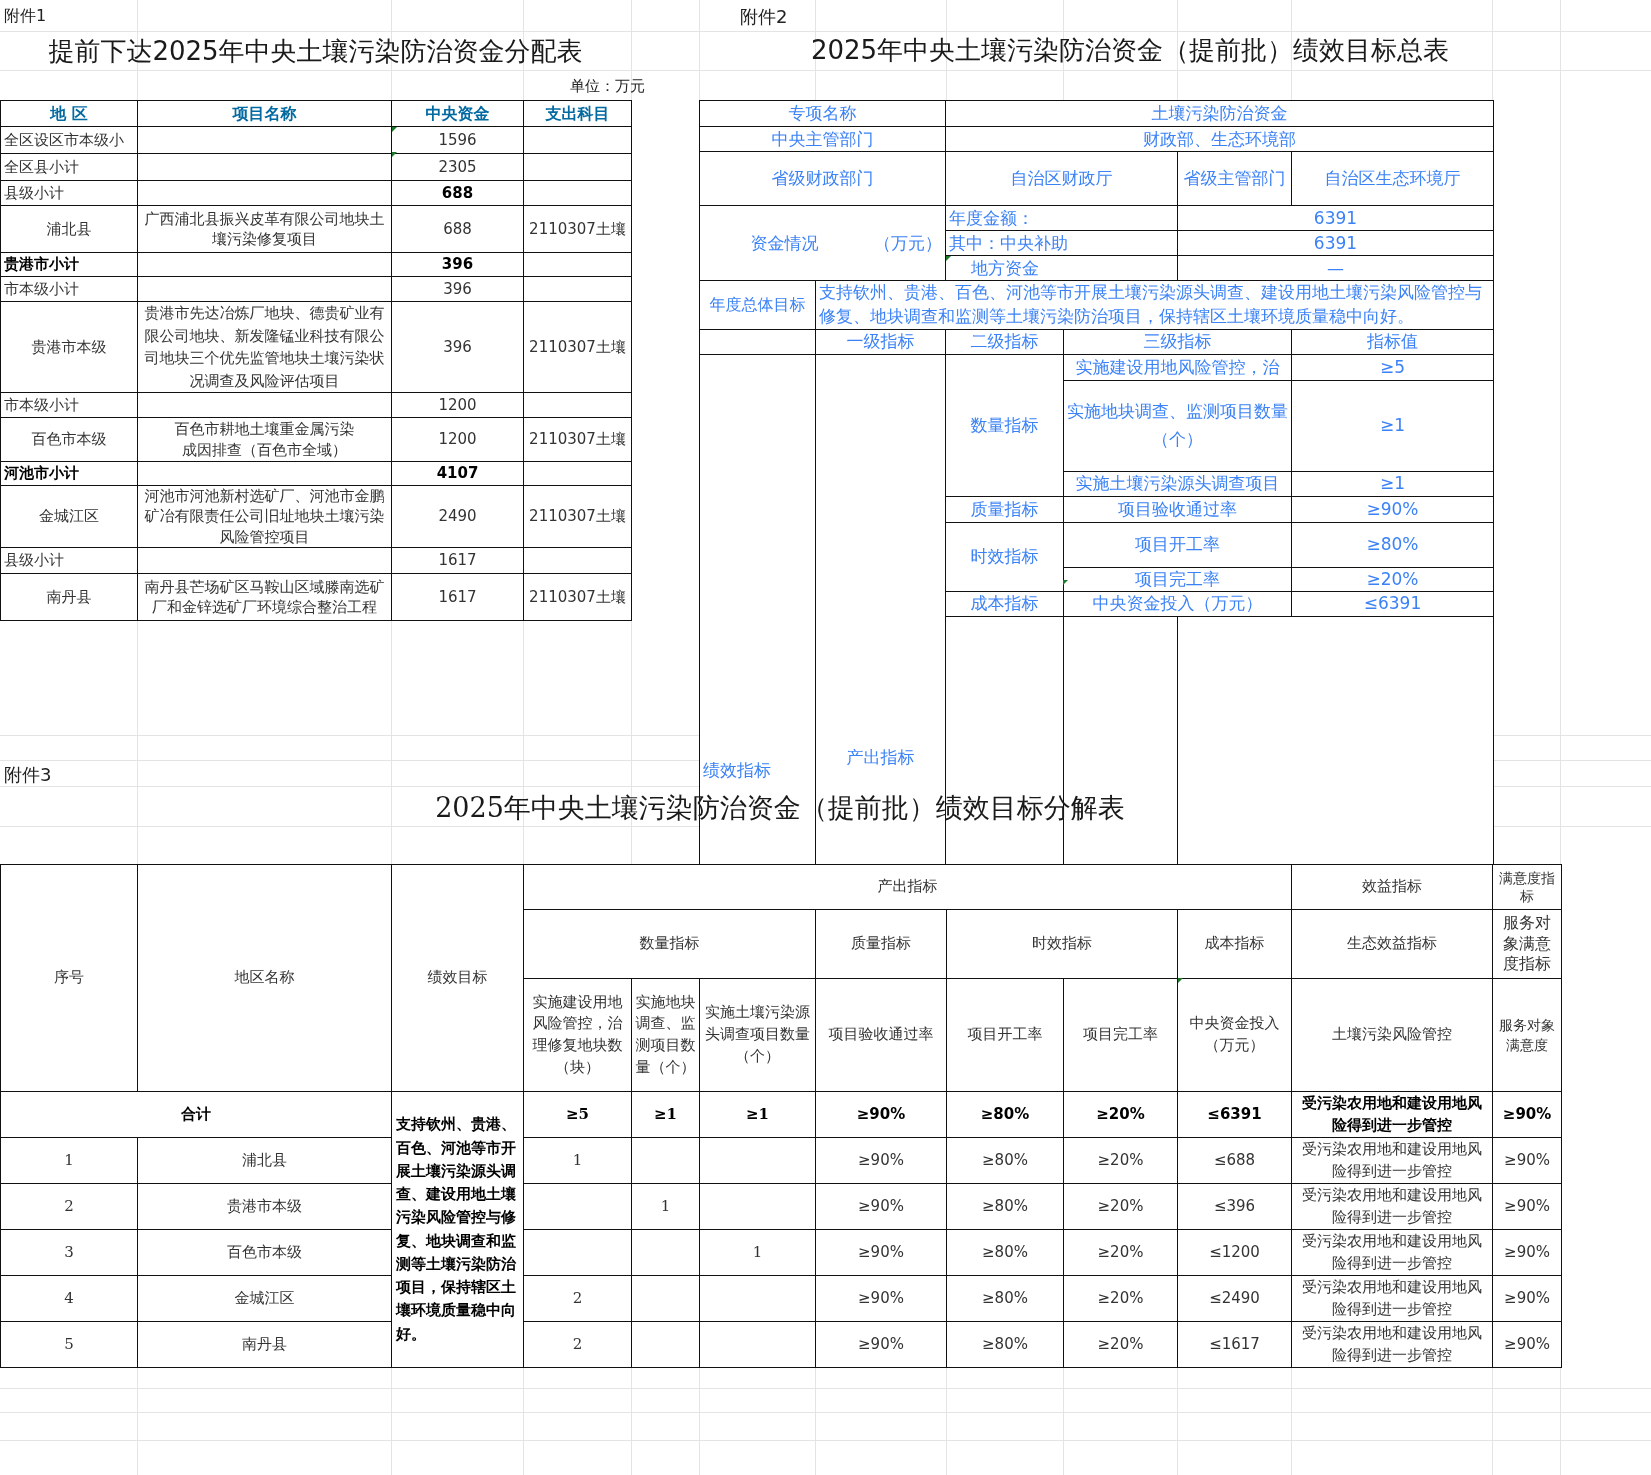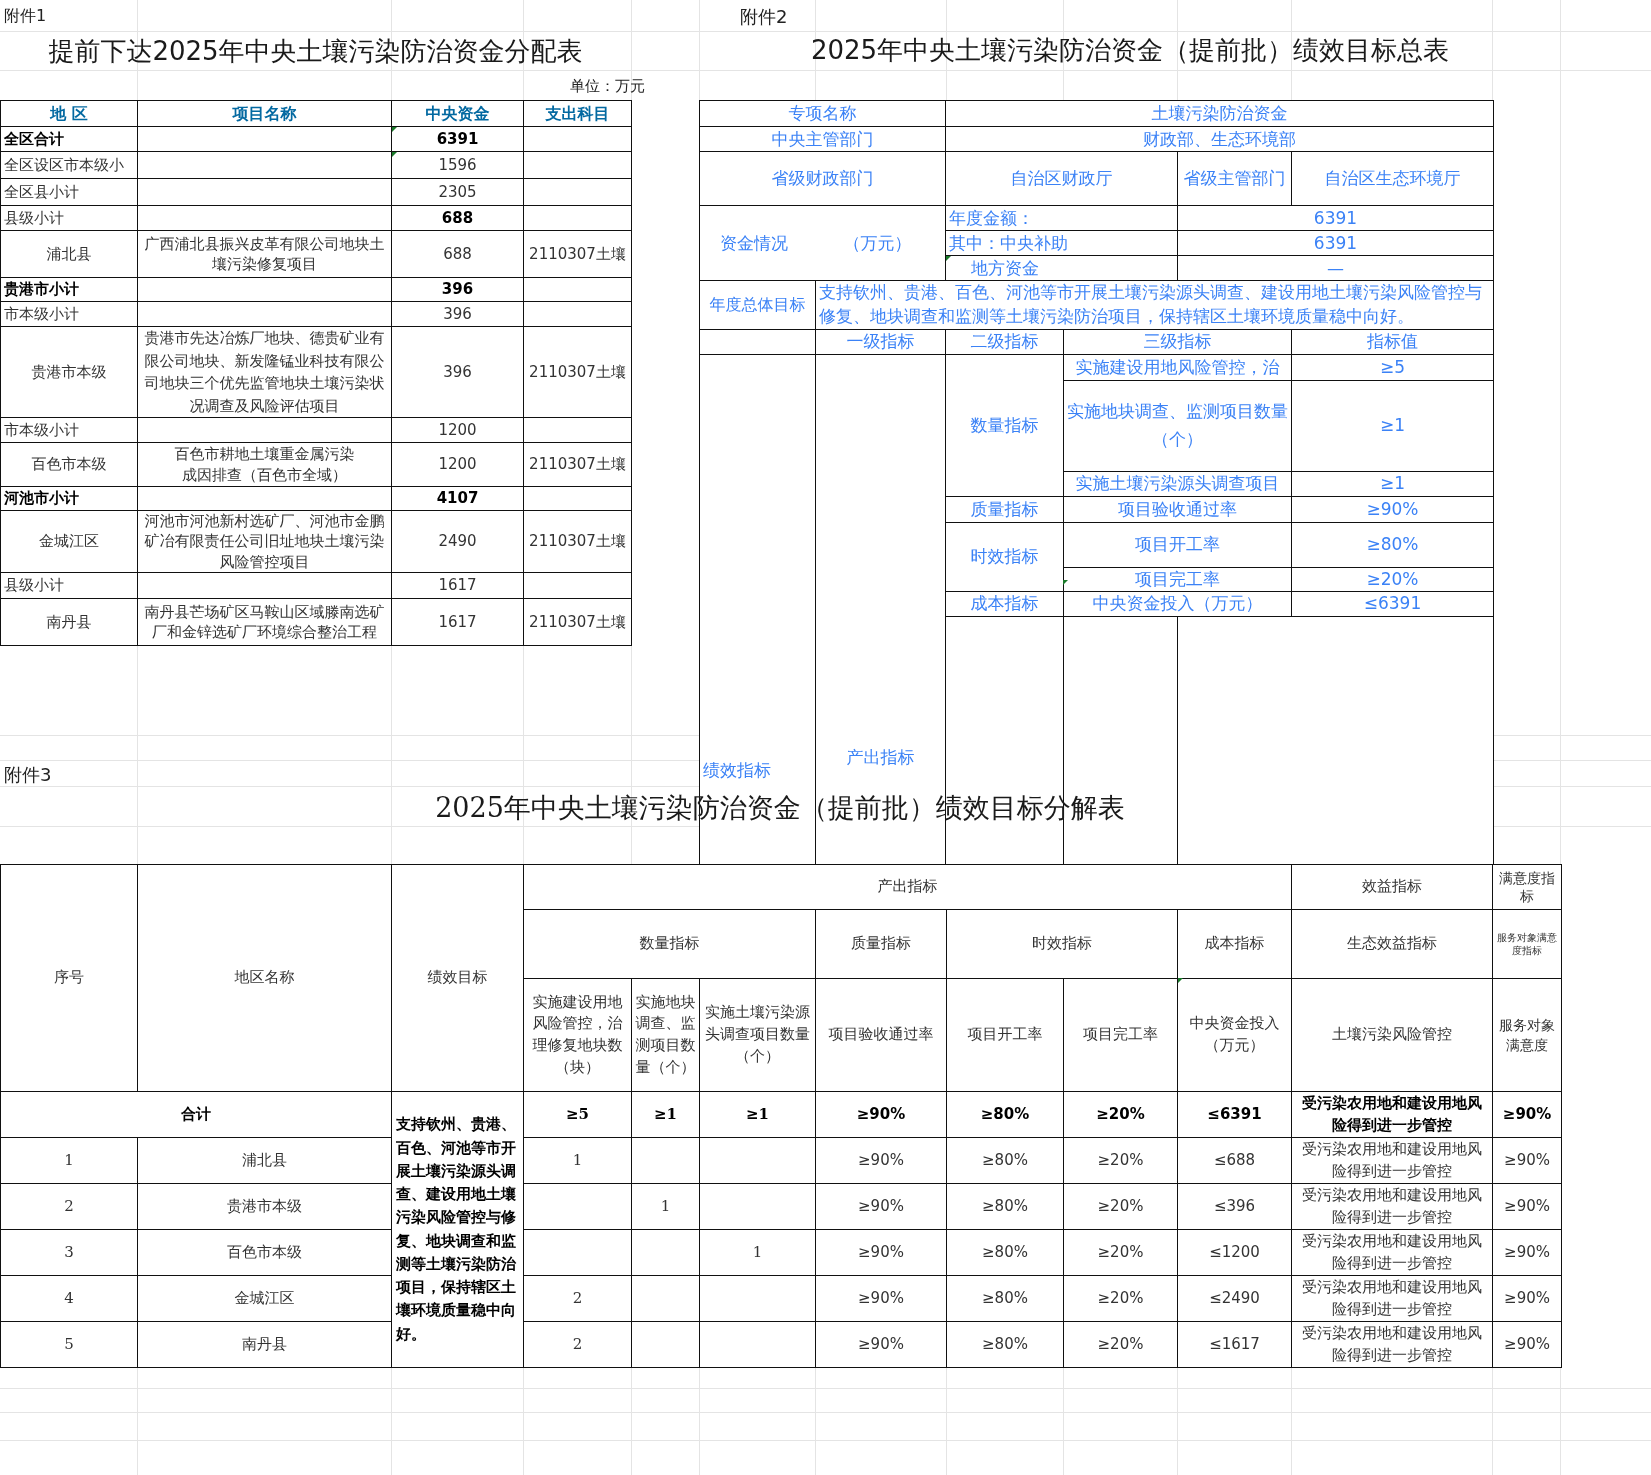--- a/index.html
+++ b/index.html
@@ -58,26 +58,20 @@
       <col style="width:132px">
       <col style="width:108px">
     </colgroup>
   <tbody>
       <tr style="height:26px">
     <td class="h">地  区</td>
     <td class="h">项目名称</td>
     <td class="h">中央资金</td>
     <td class="h">支出科目</td>
   </tr>
-  <tr style="height:25px">
-    <td class="l b">全区合计</td>
-    <td></td>
-    <td class="b">6391</td>
-    <td></td>
-  </tr>
   <tr style="height:27px">
     <td class="l">全区设区市本级小</td>
     <td></td>
     <td>1596</td>
     <td></td>
   </tr>
   <tr style="height:27px">
     <td class="l">全区县小计</td>
     <td></td>
     <td>2305</td>
@@ -175,21 +169,21 @@
     <td colspan="2">中央主管部门</td>
     <td colspan="4">财政部、生态环境部</td>
   </tr>
   <tr style="height:54px">
     <td colspan="2">省级财政部门</td>
     <td colspan="2">自治区财政厅</td>
     <td>省级主管部门</td>
     <td>自治区生态环境厅</td>
   </tr>
   <tr style="height:25px">
-    <td colspan="2" rowspan="3" style="text-align:left;padding-left:20px;">
+    <td colspan="2" rowspan="3" style="text-align:right;padding-left:20px;">
       <span>资金情况</span>
       <span style="margin-left:50px;">（万元）</span>
     </td>
     <td colspan="2" class="l">年度金额：</td>
     <td colspan="2">6391</td>
   </tr>
   <tr style="height:25px">
     <td colspan="2" class="l">其中：中央补助</td>
     <td colspan="2">6391</td>
   </tr>
@@ -286,21 +280,21 @@
     <td colspan="7">产出指标</td>
     <td>效益指标</td>
     <td style="font-size:14px;line-height:1.3;">满意度指标</td>
   </tr>
   <tr style="height:69px">
     <td colspan="3">数量指标</td>
     <td>质量指标</td>
     <td colspan="2">时效指标</td>
     <td>成本指标</td>
     <td>生态效益指标</td>
-    <td style="font-size:10px;line-height:1.3;">服务对象满意度指标</td>
+    <td style="font-size:16px;line-height:1.3;">服务对象满意度指标</td>
   </tr>
   <tr style="height:113px">
     <td style="padding:0 8px;">实施建设用地风险管控，治理修复地块数（块）</td>
     <td style="padding:0 1px;">实施地块调查、监测项目数量（个）</td>
     <td style="padding:0 1px;">实施土壤污染源头调查项目数量（个）</td>
     <td>项目验收通过率</td>
     <td>项目开工率</td>
     <td>项目完工率</td>
     <td style="padding:0 8px;">中央资金投入（万元）</td>
     <td>土壤污染风险管控</td>

